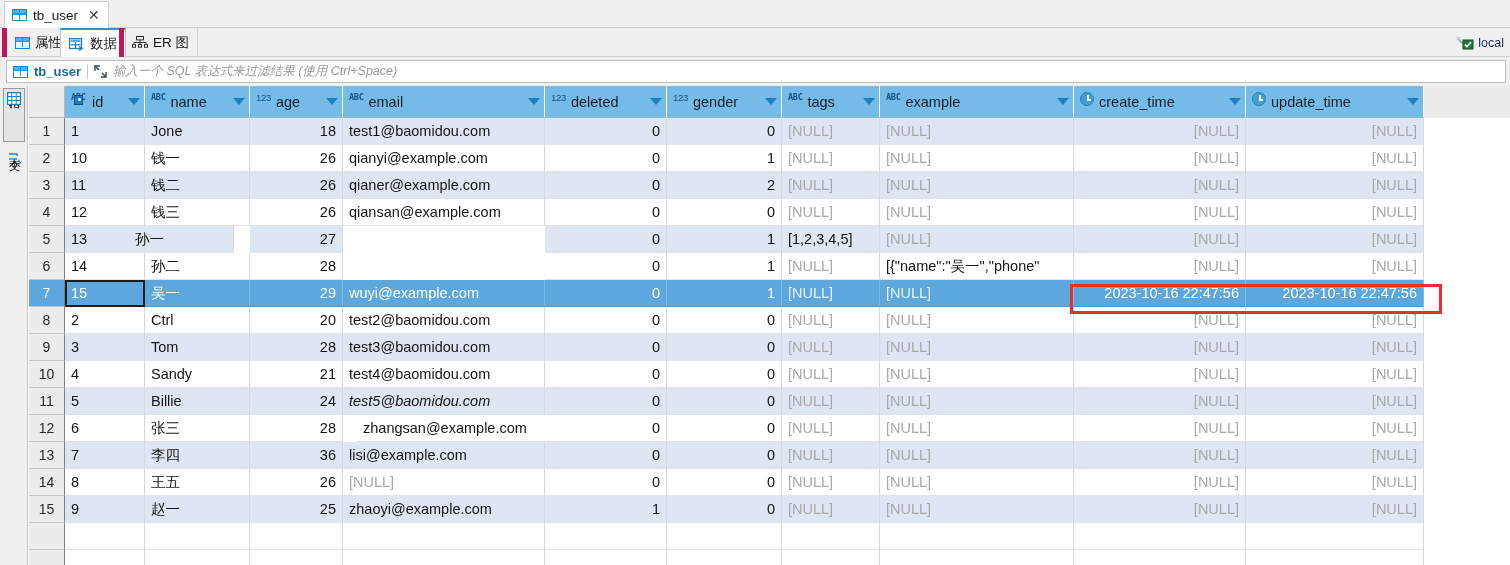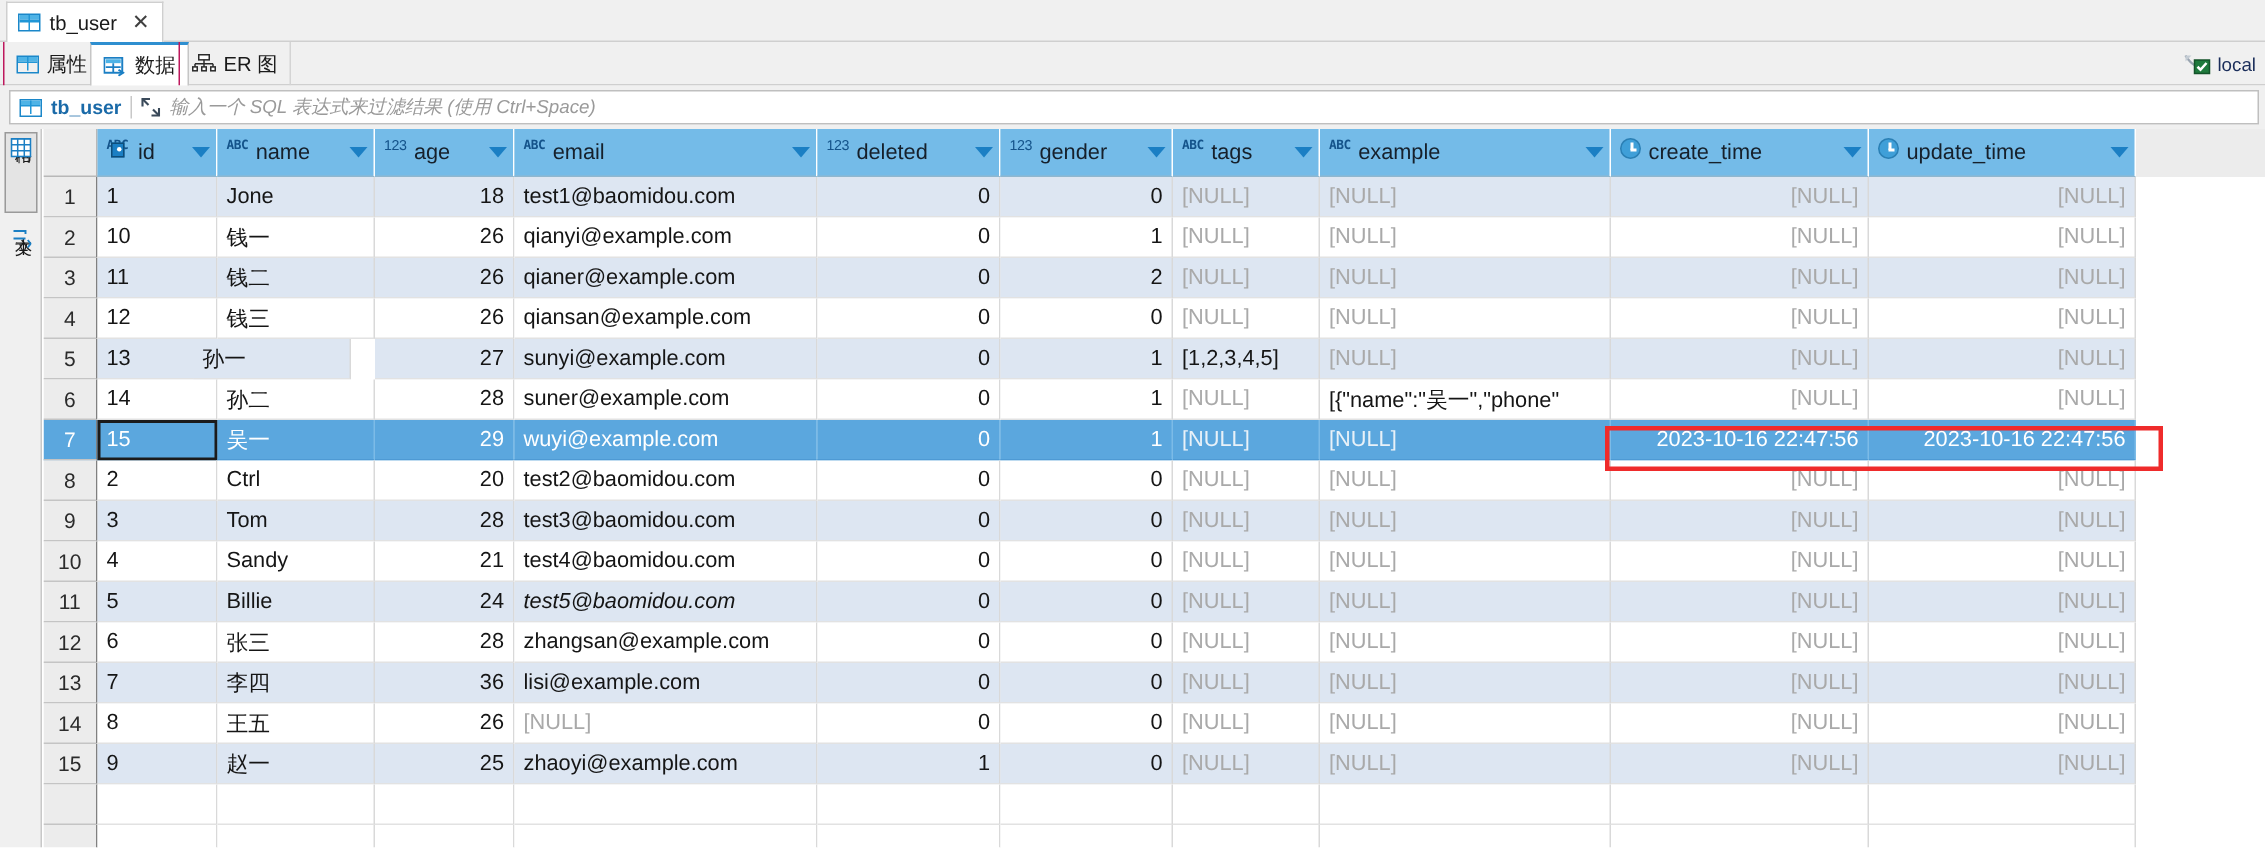--- a/index.html
+++ b/index.html
@@ -45,21 +45,21 @@
   
   #viewtabs {
     position: absolute; left: 0; top: 28px; width: 1510px; height: 29px;
     background: #f0f0f0; border-bottom: 1px solid #cfcfcf;
   }
   .vtab {
     position: absolute; top: 0px; height: 29px;
     display: flex; align-items: center; gap: 5px;
     padding: 0 8px;
     font-size: 13.5px; color: #1a1a1a; white-space: nowrap;
-    border-left: 1px solid #be185d; border-right: 1px solid #d4d4d4;
+    border-left: 5px solid #be185d; border-right: 1px solid #d4d4d4;
   }
   .vtab.active {
     background: #ffffff;
     border-top: 2px solid #2f8fd0;
     border-left: 1px solid #c6c6c6; border-right: 1px solid #c6c6c6;
     height: 30px;
   }
   #localbadge {
     position: absolute; right: 6px; top: 5px; height: 20px;
     display: flex; align-items: center; gap: 4px;
@@ -411,34 +411,32 @@
         <div class="cell nul" style="left: 753px; width: 98px;">[NULL]</div>
         <div class="cell nul" style="left: 851px; width: 194px;">[NULL]</div>
         <div class="cell num nul" style="left: 1045px; width: 172px;">[NULL]</div>
         <div class="cell num nul" style="left: 1217px; width: 178px;">[NULL]</div>
       </div>
       <div class="row alt" style="top: 108px;">
         <div class="rnum">5</div>
         <div class="cell" style="left: 36px; width: 80px;">13</div>
         <div class="cell" style="left: 100px; width: 105px;">孙一</div>
         <div class="cell num" style="left: 221px; width: 93px;">27</div>
-        <div class="cell" style="left: 314px; width: 202px;">sunyi@example.com</div>
         <div class="cell num" style="left: 516px; width: 122px;">0</div>
         <div class="cell num" style="left: 638px; width: 115px;">1</div>
         <div class="cell" style="left: 753px; width: 98px;">[1,2,3,4,5]</div>
         <div class="cell nul" style="left: 851px; width: 194px;">[NULL]</div>
         <div class="cell num nul" style="left: 1045px; width: 172px;">[NULL]</div>
         <div class="cell num nul" style="left: 1217px; width: 178px;">[NULL]</div>
       </div>
       <div class="row norm" style="top: 135px;">
         <div class="rnum">6</div>
         <div class="cell" style="left: 36px; width: 80px;">14</div>
         <div class="cell" style="left: 116px; width: 105px;">孙二</div>
         <div class="cell num" style="left: 221px; width: 93px;">28</div>
-        <div class="cell" style="left: 314px; width: 202px;">suner@example.com</div>
         <div class="cell num" style="left: 516px; width: 122px;">0</div>
         <div class="cell num" style="left: 638px; width: 115px;">1</div>
         <div class="cell nul" style="left: 753px; width: 98px;">[NULL]</div>
         <div class="cell" style="left: 851px; width: 194px;">[{"name":"吴一","phone"</div>
         <div class="cell num nul" style="left: 1045px; width: 172px;">[NULL]</div>
         <div class="cell num nul" style="left: 1217px; width: 178px;">[NULL]</div>
       </div>
       <div class="row sel" style="top: 162px;">
         <div class="rnum">7</div>
         <div class="cell focus" style="left: 36px; width: 80px;">15</div>
@@ -502,21 +500,21 @@
         <div class="cell nul" style="left: 753px; width: 98px;">[NULL]</div>
         <div class="cell nul" style="left: 851px; width: 194px;">[NULL]</div>
         <div class="cell num nul" style="left: 1045px; width: 172px;">[NULL]</div>
         <div class="cell num nul" style="left: 1217px; width: 178px;">[NULL]</div>
       </div>
       <div class="row norm" style="top: 297px;">
         <div class="rnum">12</div>
         <div class="cell" style="left: 36px; width: 80px;">6</div>
         <div class="cell" style="left: 116px; width: 105px;">张三</div>
         <div class="cell num" style="left: 221px; width: 93px;">28</div>
-        <div class="cell" style="left: 314px; width: 202px;">zhangsan@example.com</div>
+        <div class="cell" style="left: 328px; width: 202px;">zhangsan@example.com</div>
         <div class="cell num" style="left: 516px; width: 122px;">0</div>
         <div class="cell num" style="left: 638px; width: 115px;">0</div>
         <div class="cell nul" style="left: 753px; width: 98px;">[NULL]</div>
         <div class="cell nul" style="left: 851px; width: 194px;">[NULL]</div>
         <div class="cell num nul" style="left: 1045px; width: 172px;">[NULL]</div>
         <div class="cell num nul" style="left: 1217px; width: 178px;">[NULL]</div>
       </div>
       <div class="row alt" style="top: 324px;">
         <div class="rnum">13</div>
         <div class="cell" style="left: 36px; width: 80px;">7</div>

